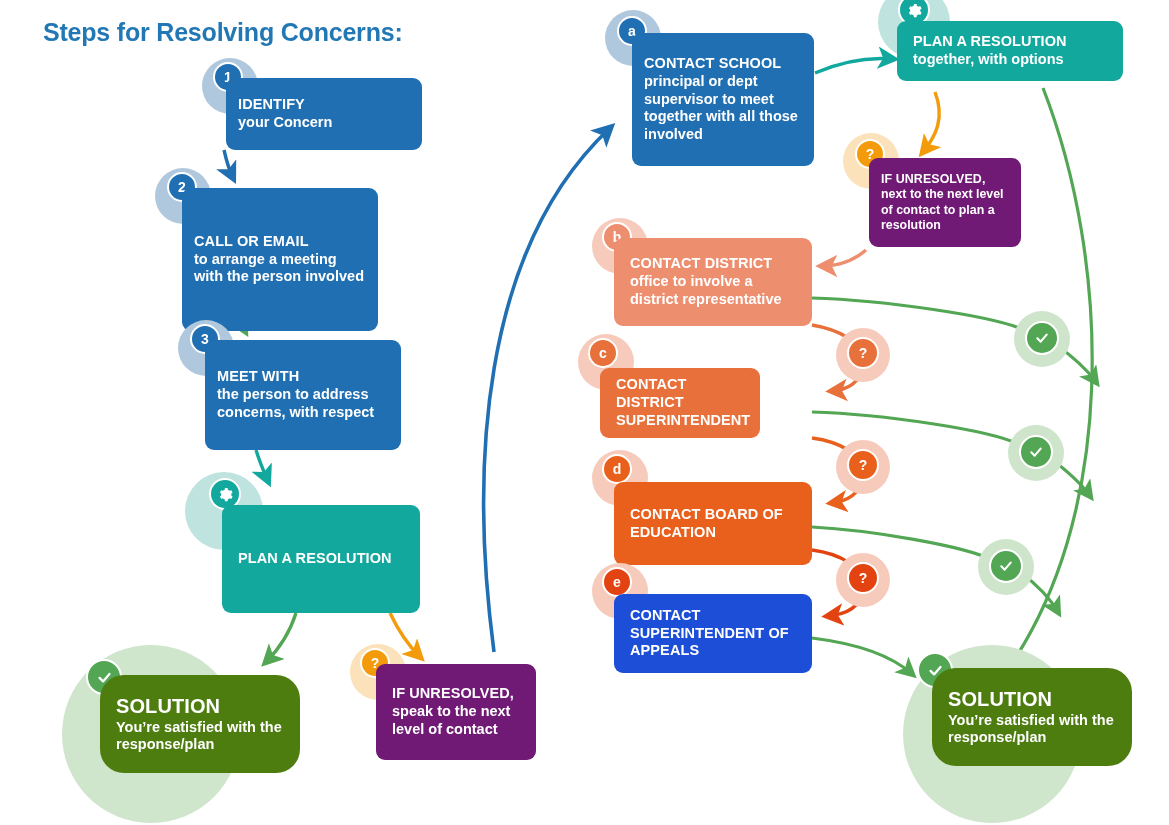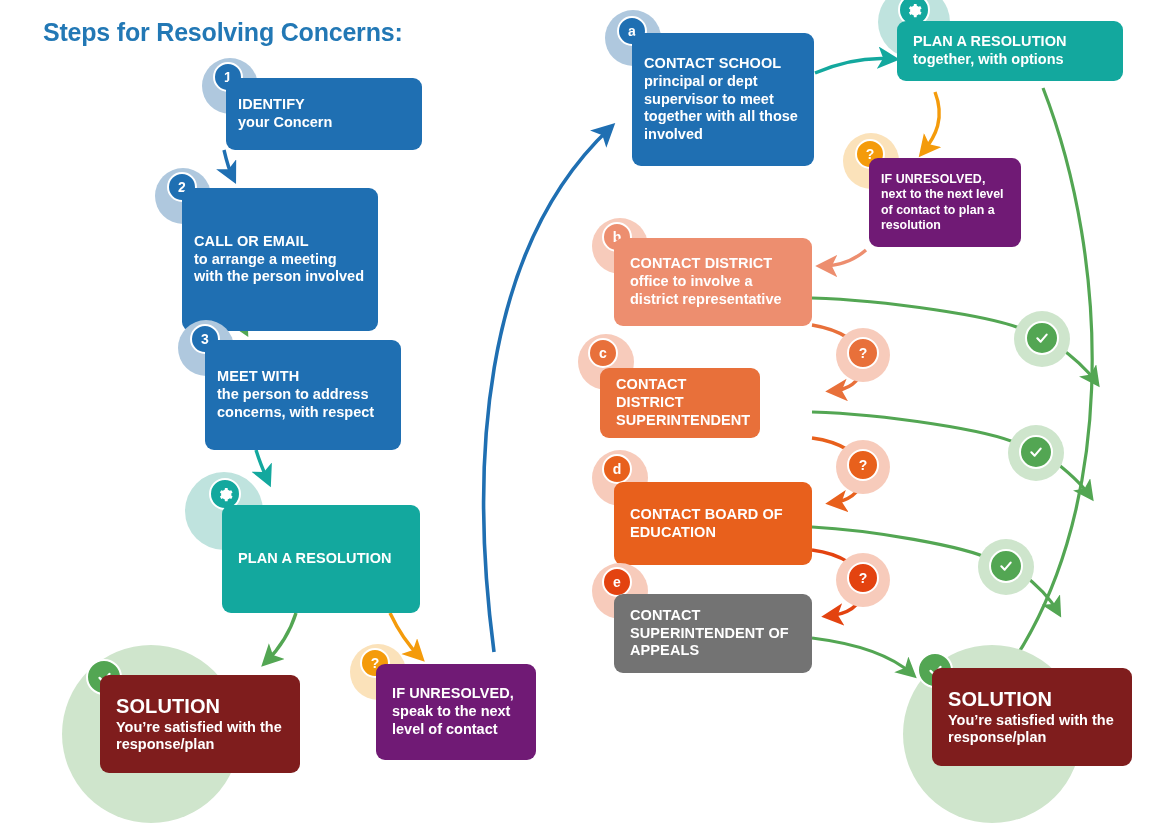--- a/index.html
+++ b/index.html
@@ -52,26 +52,26 @@
   .box .hl {
     display: block;
     letter-spacing: 0.1px;
   }
   .box .sub {
     display: block;
     font-weight: bold;
   }
   .blue   { background: #1F6FB2; padding-left: 12px; }
   .teal   { background: #13A89E; }
-  .green  { background: #7f1d1d; }
+  .green  { background: #4d7c0f; border-radius: 24px; }
   .orange { background: #701a75; }
   .sal1   { background: #ED8E6F; }
   .sal2   { background: #E8703A; }
   .sal3   { background: #E8601C; }
-  .sal4   { background: #737373; }
+  .sal4   { background: #1d4ed8; }
 
   
   .halo {
     position: absolute;
     border-radius: 50%;
   }
   .badge {
     position: absolute;
     border-radius: 50%;
     border: 2.4px solid #ffffff;

